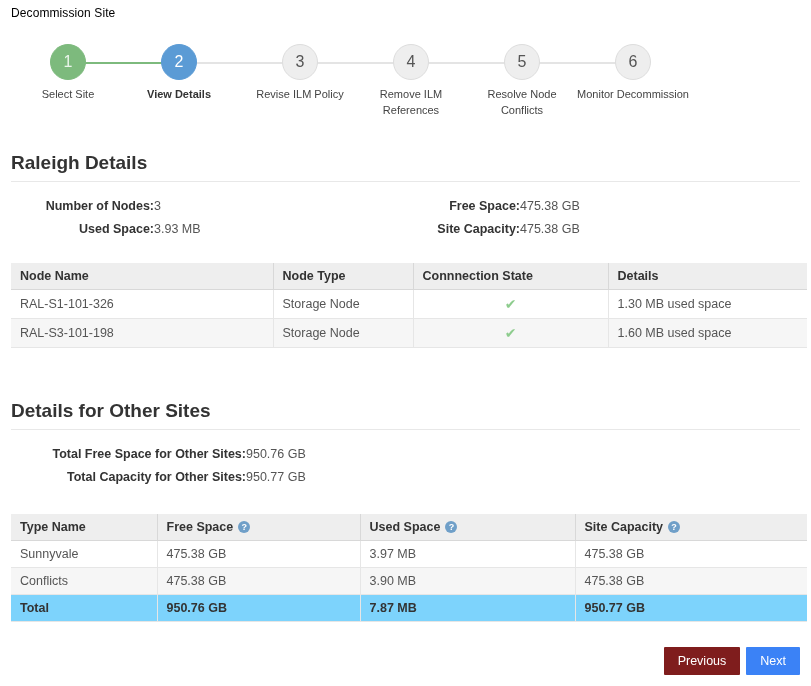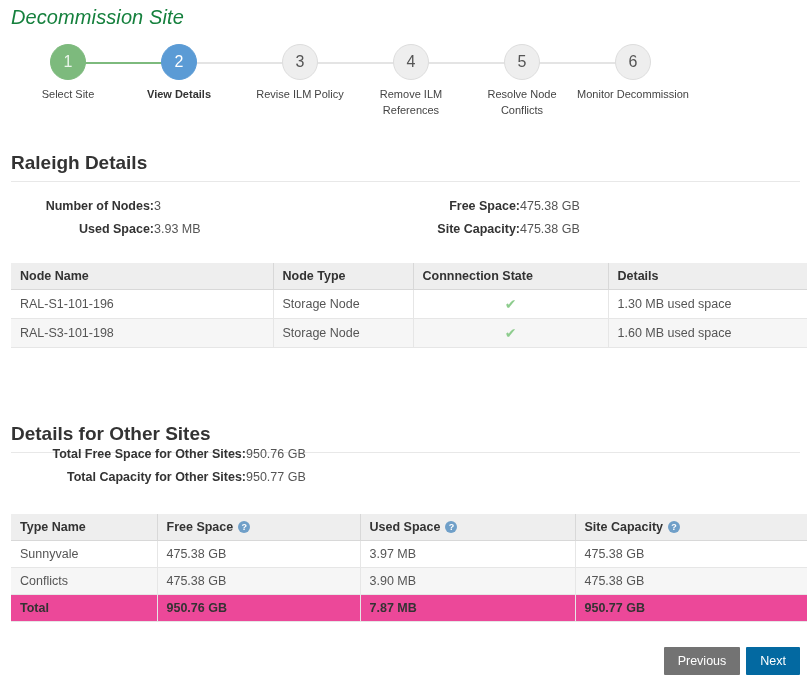--- a/index.html
+++ b/index.html
@@ -14,24 +14,23 @@
     color: #333333;
     overflow: hidden;
     position: relative;
   }
 
   
   .page-title {
     position: absolute;
     left: 11px;
     top: 6px;
-    font-size: 20px;
-    color: #15803d;
+    font-size: 12px;
+    color: #000000;
     letter-spacing: 0.1px;
-    font-style: italic;
   }
 
   
   .wizard {
     position: absolute;
     left: 11px;
     top: 44px;
     width: 789px;
     height: 90px;
   }
@@ -143,21 +142,21 @@
     border-right: 1px solid #e6e6e6;
     border-bottom: 1px solid #e6e6e6;
     white-space: nowrap;
     overflow: hidden;
   }
   table.grid td:last-child { border-right: none; }
   table.grid tbody tr:nth-child(even) td {
     background: #f6f6f6;
   }
   table.grid tbody tr.total-row td {
-    background: #ec4899;
+    background: #7dd3fc;
     font-weight: bold;
     color: #333333;
   }
   .check {
     color: #8dcc8d;
     font-size: 14px;
     display: block;
     text-align: center;
     width: 100%;
   }
@@ -189,22 +188,22 @@
   }
   .btn {
     border: none;
     color: #ffffff;
     font-size: 12.5px;
     font-family: "Liberation Sans", sans-serif;
     padding: 7px 14px;
     cursor: pointer;
     border-radius: 1px;
   }
-  .btn-secondary { background: #737373; }
-  .btn-primary { background: #0369a1; }
+  .btn-secondary { background: #7f1d1d; }
+  .btn-primary { background: #3b82f6; }
 </style>
 </head>
 <body>
 
 <div class="page-title">Decommission Site</div>
 
 <div class="wizard" id="wizard">
     <div class="step done" style="left: 57px;">
       <div class="step-circle">1</div>
       <div class="step-label">Select Site</div>
@@ -269,39 +268,39 @@
   <thead>
       <tr id="nodes-head">
         <th>Node Name</th>
         <th>Node Type</th>
         <th>Connnection State</th>
         <th>Details</th>
       </tr>
     </thead>
   <tbody id="nodes-body">
       <tr>
-        <td>RAL-S1-101-196</td>
+        <td>RAL-S1-101-326</td>
         <td>Storage Node</td>
         <td class="center">
           <span class="check">✔</span>
         </td>
         <td>1.30 MB used space</td>
       </tr>
       <tr>
         <td>RAL-S3-101-198</td>
         <td>Storage Node</td>
         <td class="center">
           <span class="check">✔</span>
         </td>
         <td>1.60 MB used space</td>
       </tr>
     </tbody>
 </table>
 
-<div class="section-heading" style="top:400px;margin-top:23px;">Details for Other Sites</div>
+<div class="section-heading" style="top:400px;">Details for Other Sites</div>
 
 <div class="summary" style="left:14px; top:443px;" id="os-summary">
     <div class="row">
       <div class="key" style="width: 232px;">Total Free Space for Other Sites:</div>
       <div class="val">950.76 GB</div>
     </div>
     <div class="row">
       <div class="key" style="width: 232px;">Total Capacity for Other Sites:</div>
       <div class="val">950.77 GB</div>
     </div>

